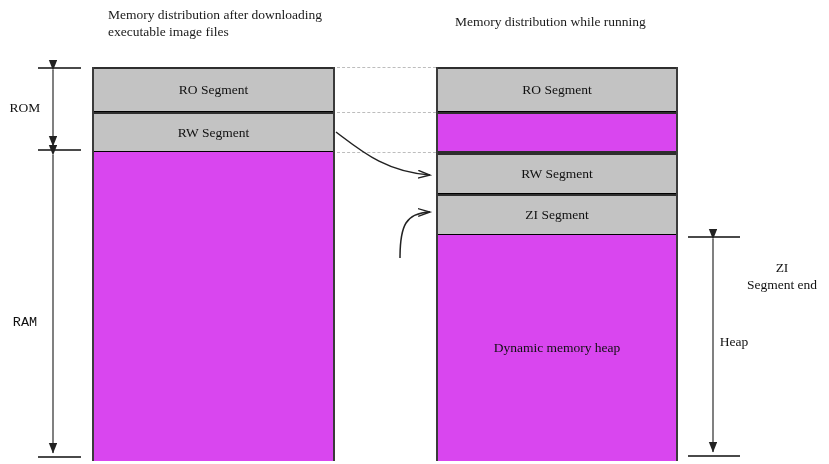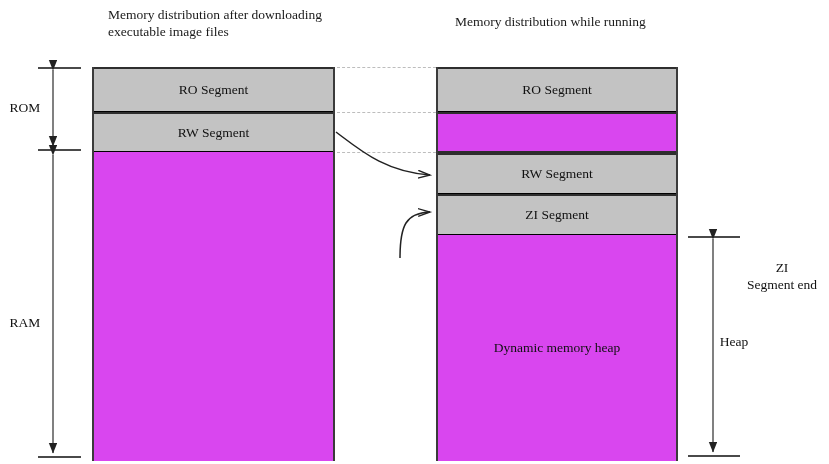--- a/index.html
+++ b/index.html
@@ -154,21 +154,21 @@
 
   <div class="tick" style="left:38px; top:67px;  width:43px;"></div>
   <div class="tick" style="left:38px; top:149px; width:43px;"></div>
   <div class="tick" style="left:38px; top:456px; width:43px;"></div>
 
   <div class="tick" style="left:688px; top:236px; width:52px;"></div>
   <div class="tick" style="left:688px; top:455px; width:52px;"></div>
 
   <div class="bracket-label" style="left:2px; top:99px; width:46px;">ROM</div>
 
-  <div class="bracket-label" style="left:2px; top:314px; width:46px;">RAM</div>
+  <div class="bracket-label" style="left:2px; top:314px; width:46px;font-family:Liberation Mono, monospace;">RAM</div>
 
   <div class="bracket-label" style="left:735px; top:242px; width:94px;margin-top:17px;">ZI
 Segment end</div>
 
   <div class="bracket-label" style="left:704px; top:333px; width:60px;">Heap</div>
 
   <svg class="overlay" viewBox="0 0 829 464">
     <defs>
       <marker id="ah" markerWidth="9" markerHeight="9" refX="7.2" refY="3" orient="auto" markerUnits="strokeWidth">
         <path d="M0,0 L7.5,3 L0,6 z" fill="#222222"></path>

